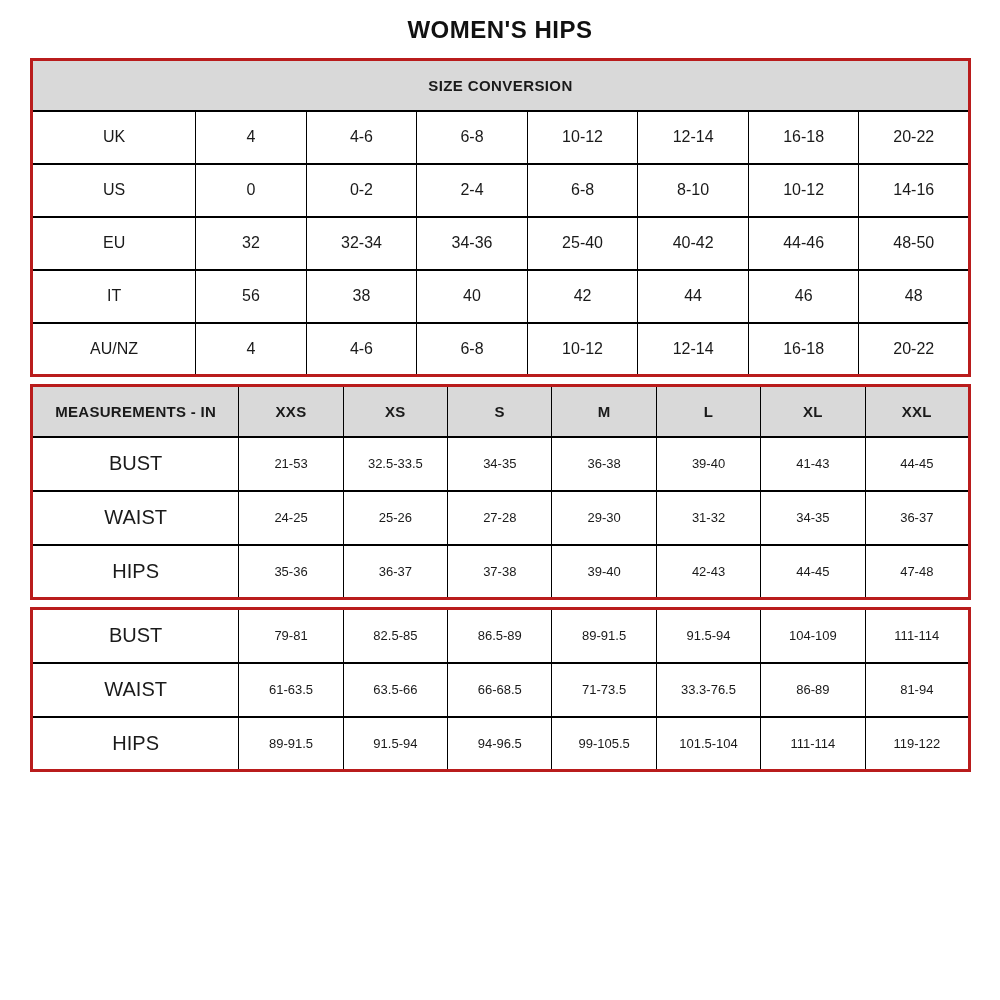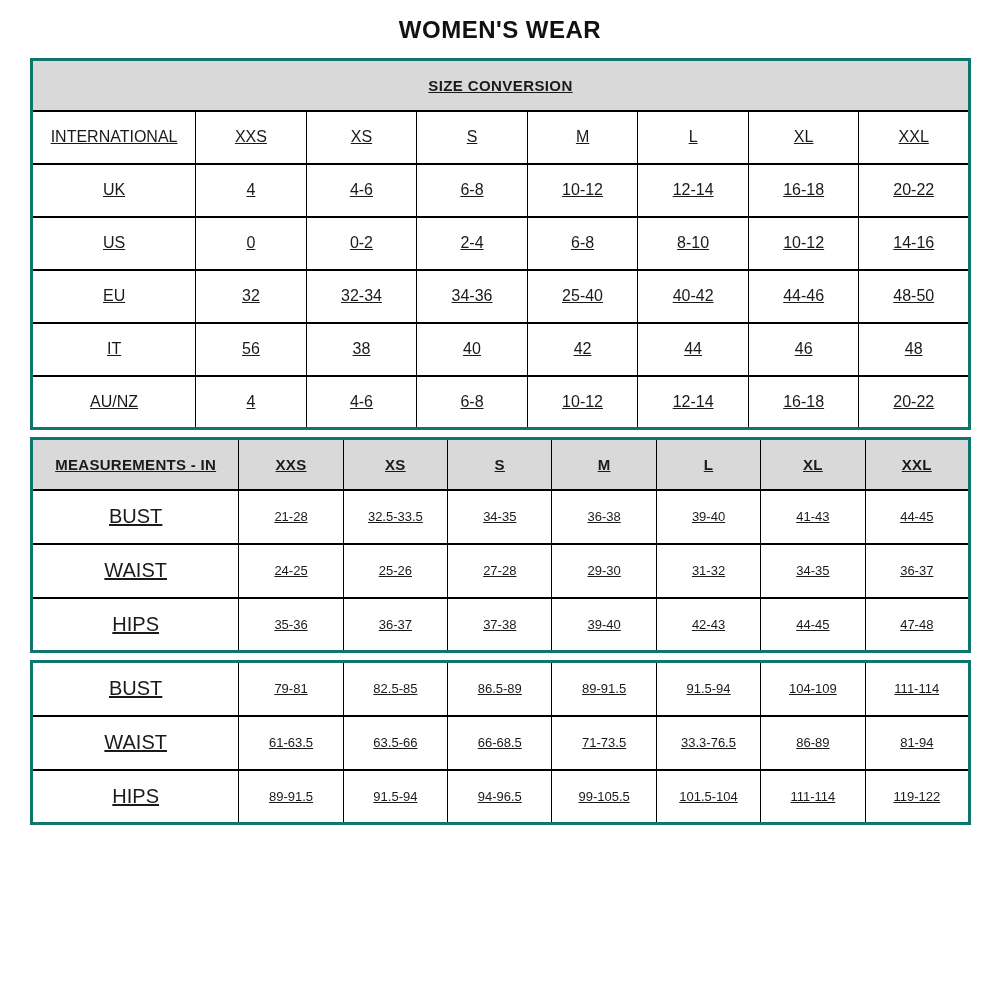--- a/index.html
+++ b/index.html
@@ -20,21 +20,21 @@
     margin-bottom: 14px;
     color: #111111;
   }
   .wrap { padding: 0 29px 0 30px; }
 
   table {
     width: 100%;
     border-collapse: collapse;
     table-layout: fixed;
   }
-  table { border: 3px solid #0f766e; text-decoration: underline; }
+  table { border: 3px solid #b91c1c; }
   td {
     border-left: 1px solid #000000;
     border-right: 1px solid #000000;
     border-top: 2px solid #000000;
     border-bottom: 2px solid #000000;
     text-align: center;
     vertical-align: middle;
     overflow: hidden;
   }
 
@@ -62,48 +62,38 @@
     font-size: 15px;
     letter-spacing: 0.3px;
     height: 51px;
   }
   .tm td.label { font-size: 20px; height: 54px; }
   .tm td.val   { font-size: 13px; height: 54px; }
 </style>
 </head>
 <body>
 
-<h1 class="page-title">WOMEN'S WEAR</h1>
+<h1 class="page-title">WOMEN'S HIPS</h1>
 
 <div class="wrap">
 
   <table class="t1">
     <colgroup>
       <col class="first">
       <col class="size">
         <col class="size">
         <col class="size">
         <col class="size">
       <col class="size">
         <col class="size">
         <col class="size">
     </colgroup>
     <tbody>
         <tr>
           <td colspan="8" class="banner">SIZE CONVERSION</td>
-        </tr>
-        <tr class="head">
-          <td class="label">INTERNATIONAL</td>
-          <td class="size">XXS</td>
-          <td class="size">XS</td>
-          <td class="size">S</td>
-          <td class="size">M</td>
-          <td class="size">L</td>
-          <td class="size">XL</td>
-          <td class="size">XXL</td>
         </tr>
         <tr>
           <td class="label">UK</td>
           <td class="val">4</td>
           <td class="val">4-6</td>
           <td class="val">6-8</td>
           <td class="val">10-12</td>
           <td class="val">12-14</td>
           <td class="val">16-18</td>
           <td class="val">20-22</td>
@@ -168,21 +158,21 @@
           <td class="size">XXS</td>
           <td class="size">XS</td>
           <td class="size">S</td>
           <td class="size">M</td>
           <td class="size">L</td>
           <td class="size">XL</td>
           <td class="size">XXL</td>
         </tr>
         <tr>
           <td class="label">BUST</td>
-          <td class="val">21-28</td>
+          <td class="val">21-53</td>
           <td class="val">32.5-33.5</td>
           <td class="val">34-35</td>
           <td class="val">36-38</td>
           <td class="val">39-40</td>
           <td class="val">41-43</td>
           <td class="val">44-45</td>
         </tr>
         <tr>
           <td class="label">WAIST</td>
           <td class="val">24-25</td>

